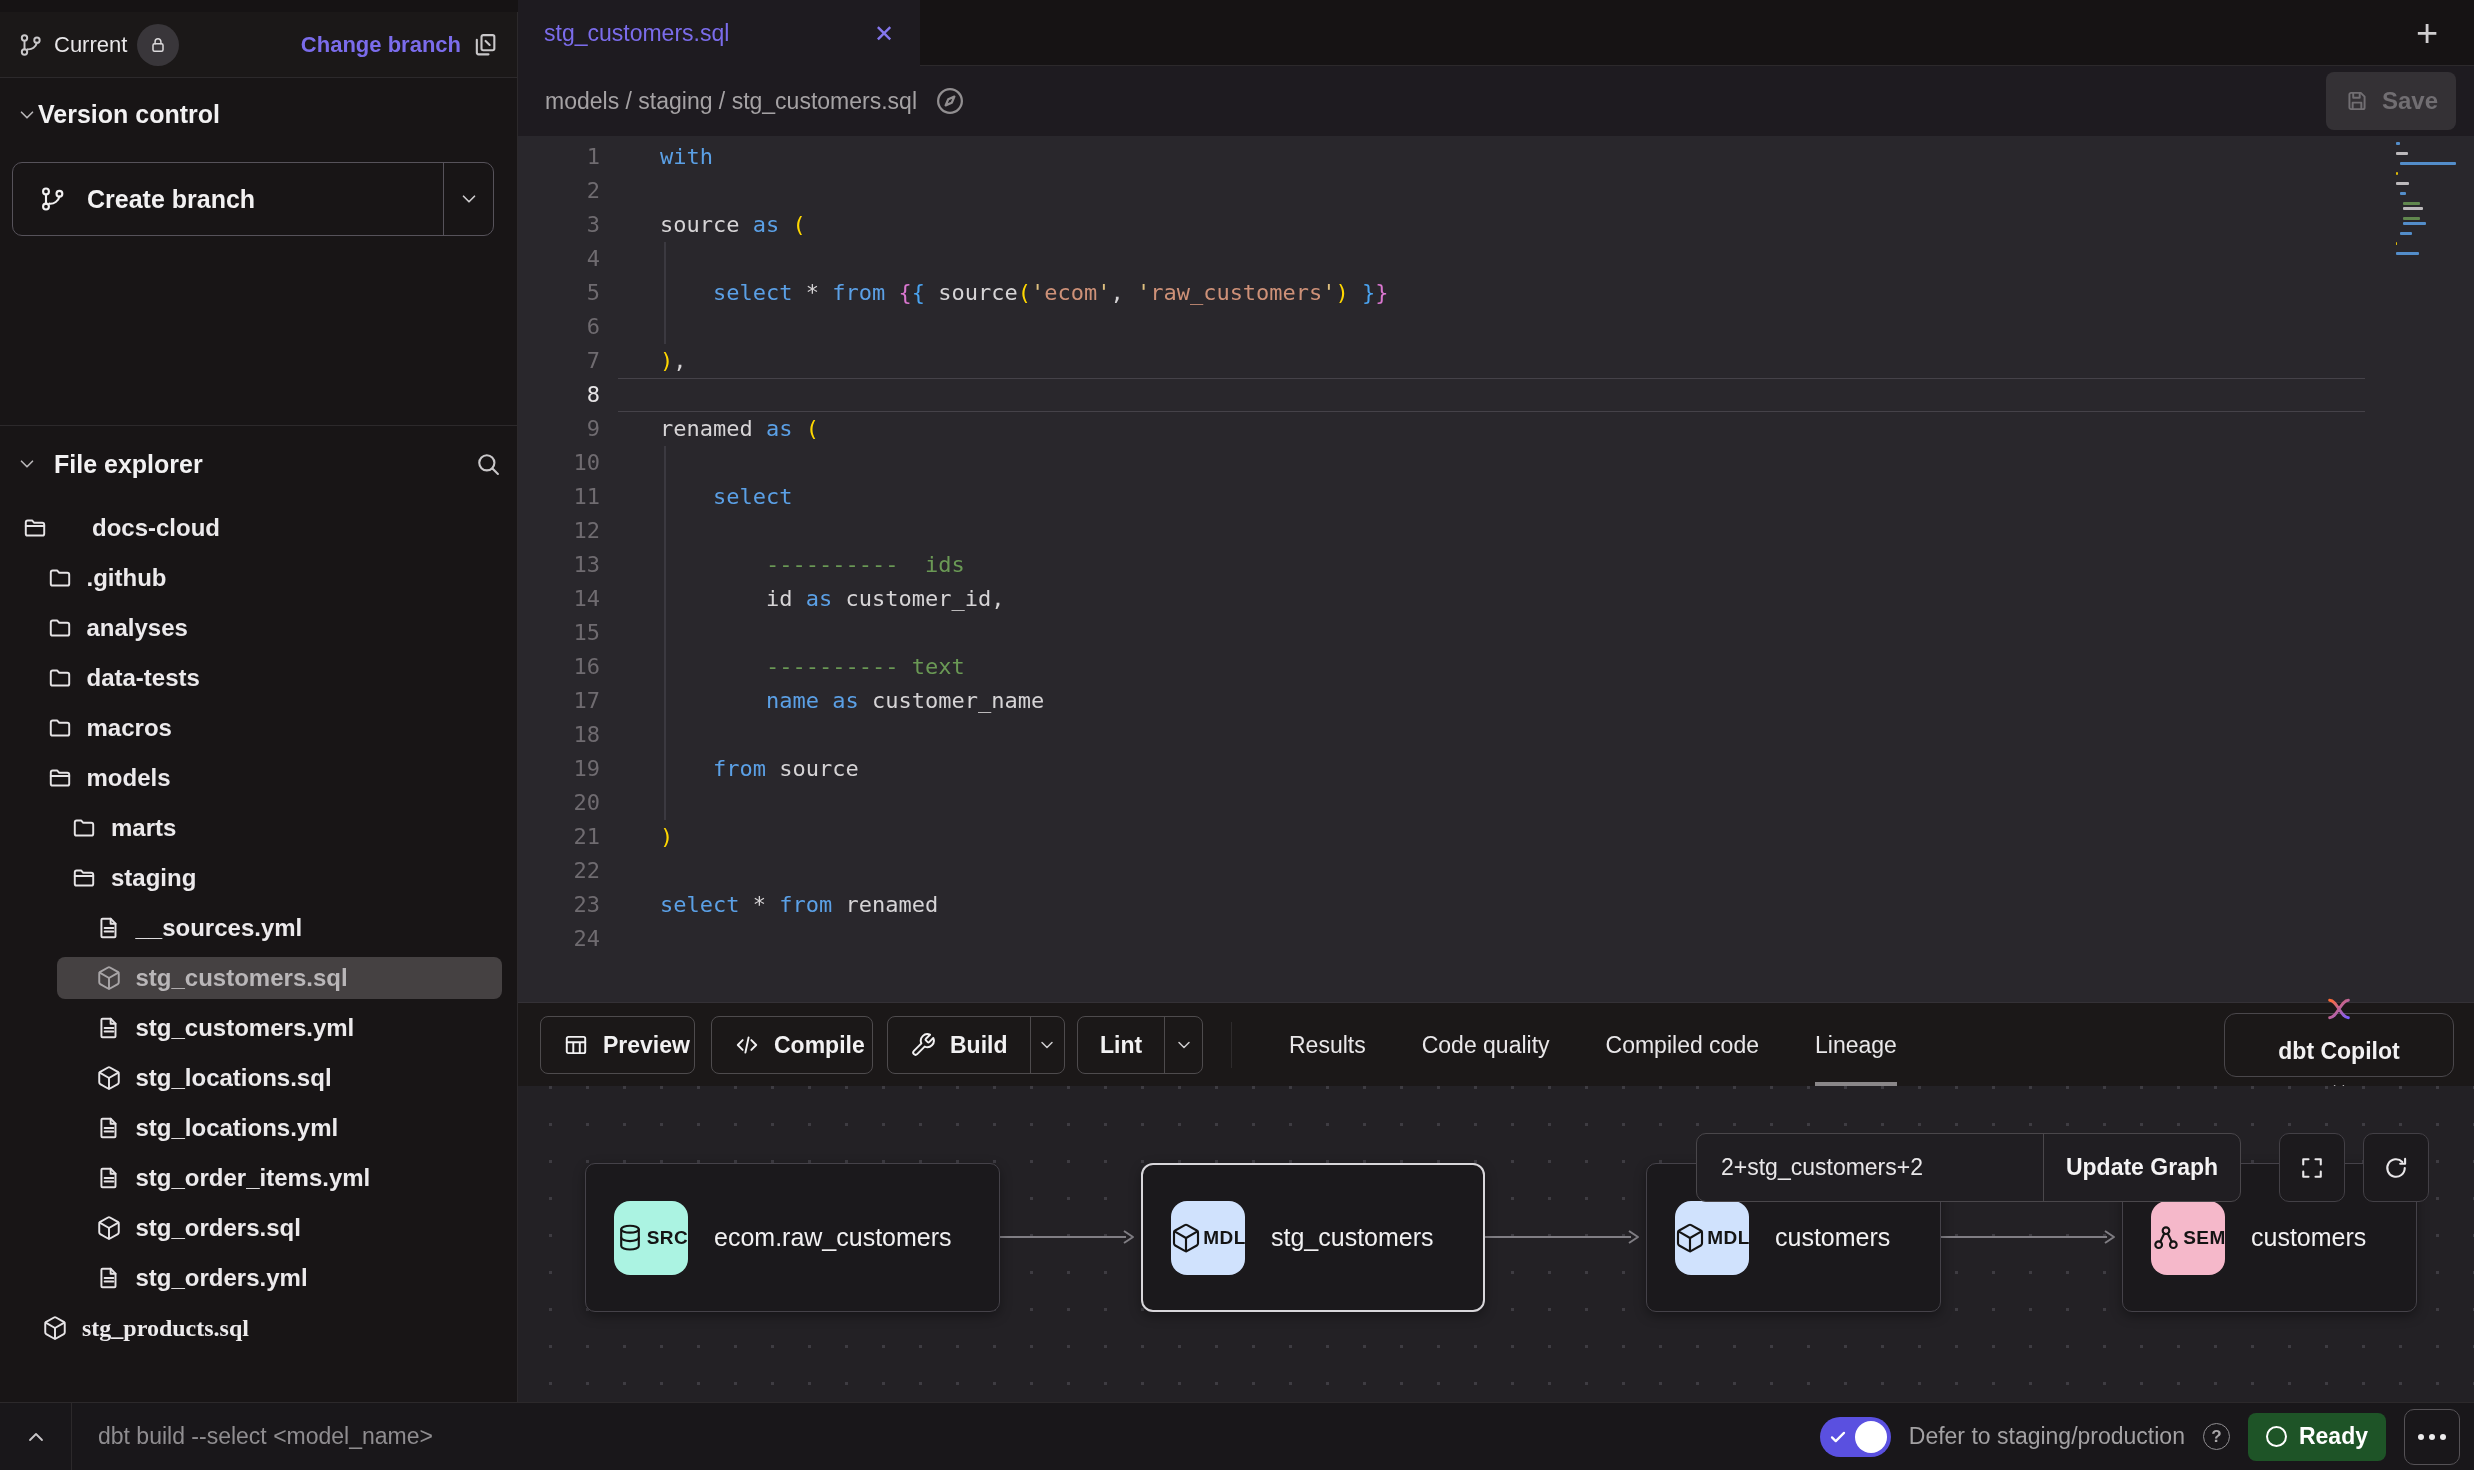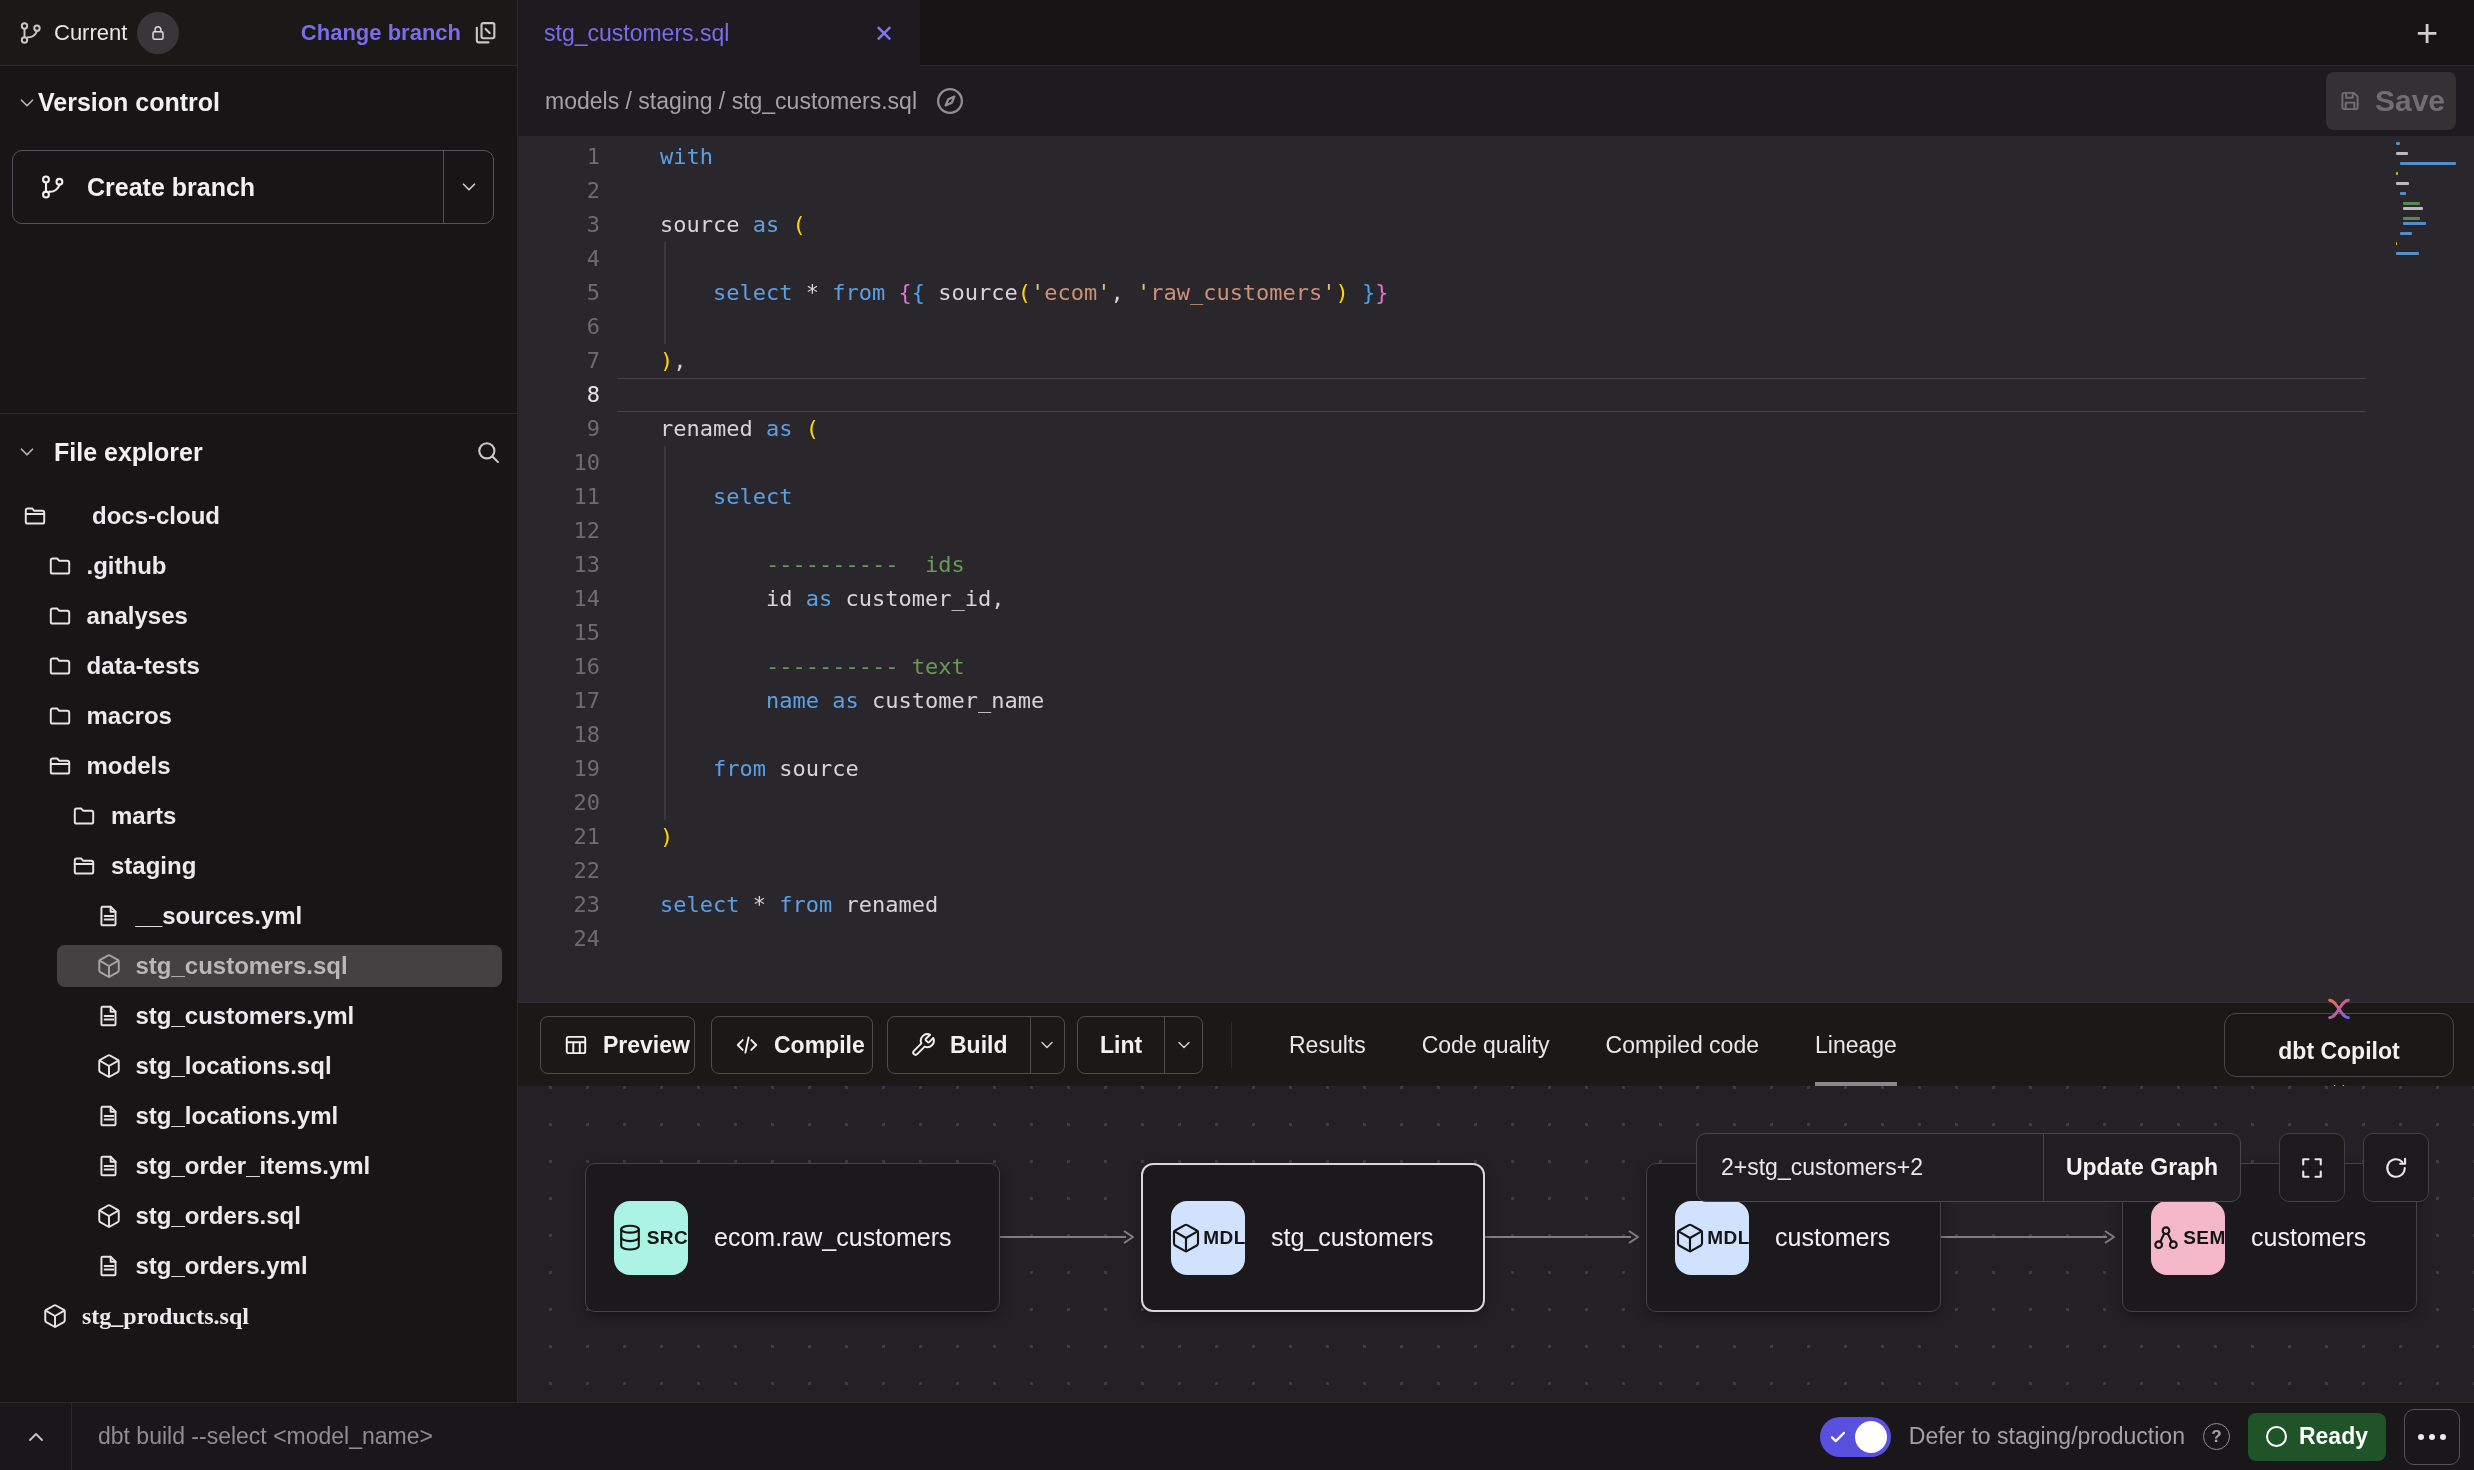--- a/index.html
+++ b/index.html
@@ -2,21 +2,21 @@
 <html style="--accent: #7b6ceb; --syn-kw: #5ba0e6; --syn-id: #d6d4d6; --syn-st: #ce9178; --syn-qt: #dfc07f; --syn-b1: #ffd700; --syn-b2: #d976cf; --syn-b3: #4aa3f0; --syn-cm: #6a9955; --badge-src: #abf3e2; --badge-mdl: #d0e2fd; --badge-sem: #f5b8ca; --toggle-on: #5a50e0; --ready-green: #1e5427;"><head>
 <meta charset="utf-8">
 <style>
   * { margin:0; padding:0; box-sizing:border-box; }
   body { background:#0d0b0c; font-family:"Liberation Sans", sans-serif; }
   .app { position:relative; width:2474px; height:1470px; overflow:hidden; background:#161314; color:#e9e7e9; }
   svg { display:block; }
   .ic { stroke:currentColor; fill:none; stroke-width:1.8; stroke-linecap:round; stroke-linejoin:round; }
 
   
-  .sidebar { position:absolute; left:0; top:0; width:518px; height:1402px; background:#181516; border-right:1px solid #2c292b; }
+  .sidebar { position:absolute; left:0; top:12px; width:518px; height:1402px; background:#181516; border-right:1px solid #2c292b; }
   .sb-header { position:absolute; left:0; top:0; width:100%; height:66px; background:#1b1818; border-bottom:1px solid #2c292b; display:flex; align-items:center; padding:0 18px; gap:10px; }
   .branch-label { font-size:22px; color:#e8e6e8; font-weight:500; }
   .lock-chip { width:42px; height:42px; border-radius:50%; background:#39363a; display:flex; align-items:center; justify-content:center; color:#dcdadc; }
   .sb-header .spacer { flex:1; }
   .change-branch { font-size:22px; font-weight:700; color:var(--accent); cursor:pointer; }
   .icon-btn { color:#c9c7c9; display:flex; align-items:center; justify-content:center; }
   .vc-row { position:absolute; left:16px; top:88px; display:flex; align-items:center; color:#b9b7b9; }
   .section-title { font-size:25px; font-weight:700; color:#f2f1f2; }
   .create-branch { position:absolute; left:12px; top:150px; width:482px; height:74px; border:1.5px solid #56525a; border-radius:10px; display:flex; align-items:stretch; }
   .cb-main { flex:1; display:flex; align-items:center; gap:20px; padding-left:26px; color:#f2f1f2; }
@@ -37,21 +37,21 @@
   .tabbar { position:absolute; left:518px; top:0; width:1956px; height:66px; background:#161314; border-bottom:1px solid #2c292b; }
   .tab { position:absolute; left:0; top:0; width:402px; height:67px; background:#1e1b20; display:flex; align-items:center; padding:0 26px; z-index:2; }
   .tab-title { font-size:23px; font-weight:500; color:var(--accent); }
   .tab-close { margin-left:auto; color:#8577ee; font-size:24px; cursor:pointer; }
   .newtab-btn { position:absolute; right:26px; top:12px; width:42px; height:42px; display:flex; align-items:center; justify-content:center; color:#cfcdcf; font-size:38px; font-weight:300; cursor:pointer; }
 
   
   .crumbbar { position:absolute; left:518px; top:66px; width:1956px; height:70px; background:#1e1b20; display:flex; align-items:center; padding-left:27px; gap:18px; }
   .crumb { font-size:23px; color:#a5a2a4; }
   .compass { color:#918e90; }
-  .save-btn { position:absolute; right:18px; top:6px; width:130px; height:58px; border-radius:8px; background:#343135; color:#716e72; display:flex; align-items:center; justify-content:center; gap:12px; font-size:30px; font-weight:600; }
+  .save-btn { position:absolute; right:18px; top:6px; width:130px; height:58px; border-radius:8px; background:#343135; color:#716e72; display:flex; align-items:center; justify-content:center; gap:12px; font-size:24px; font-weight:600; }
 
   
   .editor { position:absolute; left:518px; top:136px; width:1956px; height:866px; background:#29272c; overflow:hidden; font-family:"DejaVu Sans Mono", monospace; font-size:22px; }
   .gutter { position:absolute; left:0; top:4px; width:96px; text-align:right; color:#6f6b70; }
   .gutter div { height:34px; line-height:34px; padding-right:14px; }
   .gutter div.cur { color:#e6e4e6; }
   .code { position:absolute; left:142px; top:4px; white-space:pre; }
   .code-line { height:34px; line-height:34px; }
   .tok-kw{color:var(--syn-kw)} .tok-id{color:var(--syn-id)} .tok-st{color:var(--syn-st)} .tok-qt{color:var(--syn-qt)}
   .tok-b1{color:var(--syn-b1)} .tok-b2{color:var(--syn-b2)} .tok-b3{color:var(--syn-b3)} .tok-cm{color:var(--syn-cm)}

